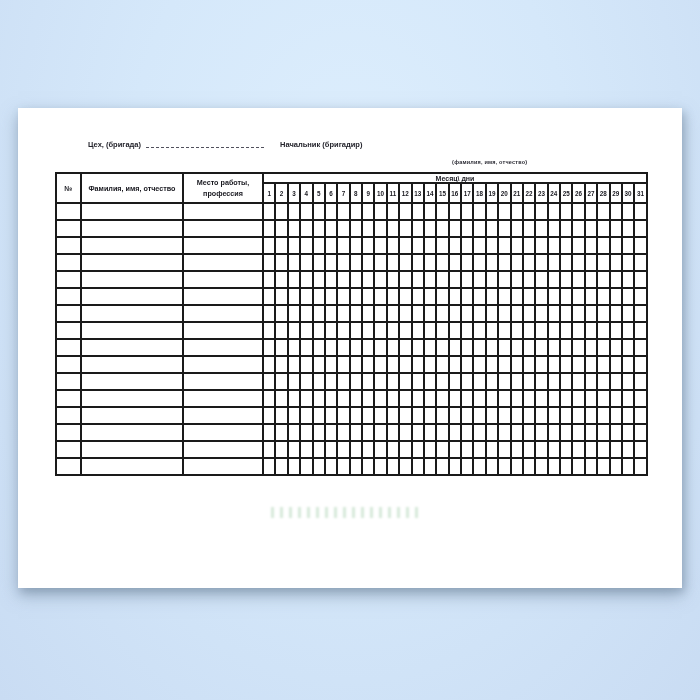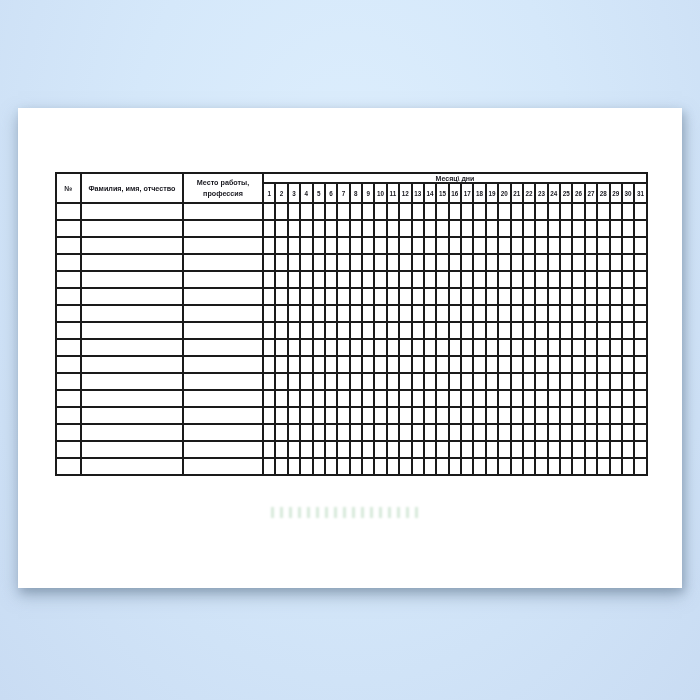--- a/index.html
+++ b/index.html
@@ -52,20 +52,29 @@
       rgba(58,150,74,0) 0px, rgba(58,150,74,0) 6px,
       rgba(58,150,74,.45) 6px, rgba(58,150,74,.45) 9px);
     filter: blur(1px); opacity: .45;
   }
 </style>
 </head>
 <body>
 
 <div class="paper">
 
+  <div class="top-fields">
+    <span>Цех, (бригада)</span>
+    <span class="blank blank-1"></span>
+    <span class="field-2-label">Начальник (бригадир)</span>
+    <span class="blank-2-wrap">
+      <span class="blank blank-2"></span>
+      <span class="sublabel">(фамилия, имя, отчество)</span>
+    </span>
+  </div>
 
   <table>
     <colgroup id="cols">
         <col style="width: 25px;">
         <col style="width: 102px;">
         <col style="width: 80px;">
         <col>
         <col>
         <col>
         <col>

